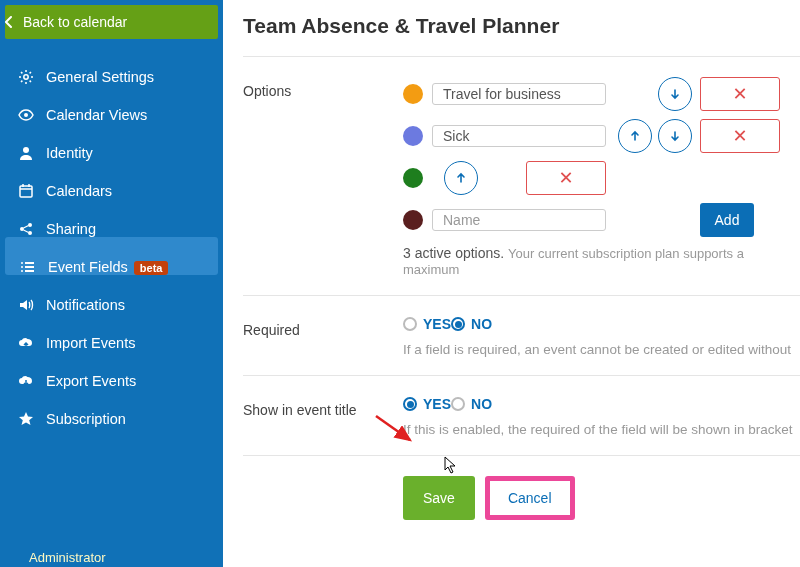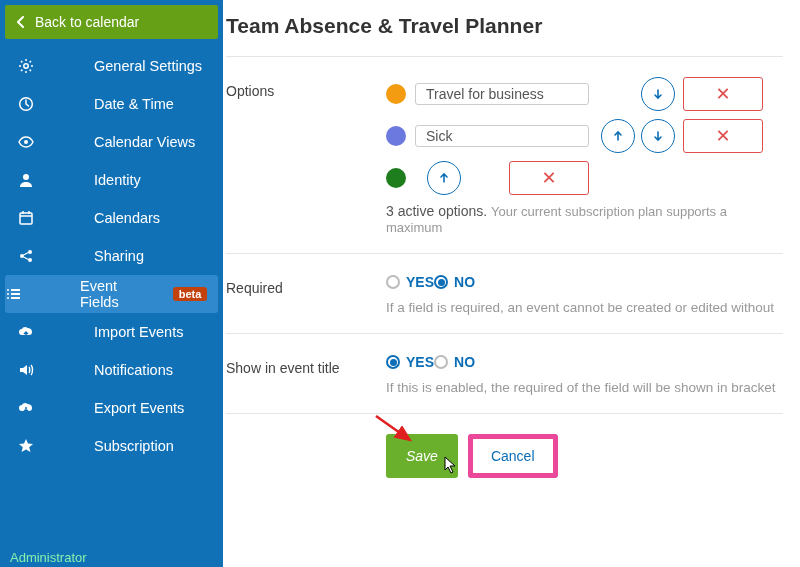--- a/index.html
+++ b/index.html
@@ -21,66 +21,65 @@
     background: #1071b7;
     color: #fff;
   }
   .back-btn {
     background: #65a016;
     height: 34px;
     margin: 5px 5px 8px 5px;
     border-radius: 2px;
     display: flex;
     align-items: center;
-    padding-left: 12px;
+    padding-left: 0;
     cursor: pointer;
     font-size: 14px;
   }
   .back-btn .chev { margin-right: 10px; display:inline-flex; }
   .nav-item {
     display: flex;
-    align-items: center;
+    align-items: flex-end;
     height: 38px;
     padding: 0 12px 0 16px;
     cursor: pointer;
     font-size: 14.5px;
-    gap: 48px;
   }
   .nav-item.active {
     background: #2f89cc;
     border-radius: 3px;
     margin: 0 5px;
-    padding-left: 1px;
+    padding-left: 13px;
   }
   .nav-item .icon {
     width: 20px;
     display: inline-flex;
     align-items: center;
     justify-content: center;
     margin-right: 10px;
   }
   .badge {
     background: #c2410c;
     color: #fff;
     font-size: 11px;
     font-weight: 600;
     padding: 1px 6px;
     border-radius: 3px;
     margin-left: 6px;
   }
   .admin-label {
     position: absolute;
     bottom: 2px;
-    left: 10px;
+    left: 29px;
     font-size: 13px;
-    color: #86efac;
+    color: #fef9c3;
   }
   .main {
     position: absolute;
-    left: 206px;
+    left: 223px;
     top: 0;
     width: 577px;
     height: 567px;
     padding: 14px 0 0 20px;
     overflow: hidden;
   }
   .page-title {
     font-size: 21px;
     font-weight: 600;
     color: #333;
@@ -224,21 +223,20 @@
     gap: 10px;
   }
   .save-btn {
     background: #6ab02c;
     color: #fff;
     border: none;
     border-radius: 3px;
     padding: 11px 20px;
     font-size: 14px;
     cursor: pointer;
-    font-style: italic;
   }
   .cancel-btn {
     background: #fff;
     color: #0b6eb6;
     border: 5px solid #ec4899;
     border-radius: 3px;
     padding: 9px 18px;
     font-size: 14px;
     cursor: pointer;
   }
@@ -273,29 +271,20 @@
         <svg width="16" height="16" viewBox="0 0 16 16">
           <circle cx="8" cy="8" r="2.2" fill="none" stroke="#fff" stroke-width="1.5"></circle>
           <path d="M8 1v2M8 13v2M1 8h2M13 8h2M3 3l1.4 1.4M11.6 11.6 13 13M13 3l-1.4 1.4M4.4 11.6 3 13" stroke="#fff" stroke-width="1.5"></path>
         </svg>
       </span>
     <span>General Settings</span>
   </div>
   <div class="nav-item">
     <span class="icon">
         <svg width="16" height="16" viewBox="0 0 16 16">
-          <circle cx="8" cy="8" r="6.3" fill="none" stroke="#fff" stroke-width="1.5"></circle>
-          <path d="M8 4v4l2.5 2" stroke="#fff" stroke-width="1.5" fill="none" stroke-linecap="round"></path>
-        </svg>
-      </span>
-    <span>Date &amp; Time</span>
-  </div>
-  <div class="nav-item">
-    <span class="icon">
-        <svg width="16" height="16" viewBox="0 0 16 16">
           <path d="M1 8s2.5-5 7-5 7 5 7 5-2.5 5-7 5-7-5-7-5z" fill="none" stroke="#fff" stroke-width="1.5"></path>
           <circle cx="8" cy="8" r="2" fill="#fff"></circle>
         </svg>
       </span>
     <span>Calendar Views</span>
   </div>
   <div class="nav-item">
     <span class="icon">
         <svg width="16" height="16" viewBox="0 0 16 16">
           <circle cx="8" cy="5" r="3" fill="#fff"></circle>
@@ -332,34 +321,34 @@
           <circle cx="2" cy="8" r="1" fill="#fff"></circle>
           <circle cx="2" cy="12" r="1" fill="#fff"></circle>
         </svg>
       </span>
     <span>Event Fields</span>
     <span class="badge">beta</span>
   </div>
   <div class="nav-item">
     <span class="icon">
         <svg width="16" height="16" viewBox="0 0 16 16">
+          <path d="M2 6h3l4-3v10l-4-3H2z" fill="#fff"></path>
+          <path d="M11 5c1 1 1 5 0 6M13 3c2 2 2 8 0 10" stroke="#fff" stroke-width="1.4" fill="none"></path>
+        </svg>
+      </span>
+    <span>Notifications</span>
+  </div>
+  <div class="nav-item">
+    <span class="icon">
+        <svg width="16" height="16" viewBox="0 0 16 16">
           <path d="M4 11a3 3 0 010-6c.5-2 4-3 5.5-1C12 4 14 5 14 8a3 3 0 01-3 3" fill="#fff"></path>
           <path d="M8 13V8M6 10l2-2 2 2" stroke="#1071b7" stroke-width="1.5" fill="none"></path>
         </svg>
       </span>
     <span>Import Events</span>
-  </div>
-  <div class="nav-item">
-    <span class="icon">
-        <svg width="16" height="16" viewBox="0 0 16 16">
-          <path d="M2 6h3l4-3v10l-4-3H2z" fill="#fff"></path>
-          <path d="M11 5c1 1 1 5 0 6M13 3c2 2 2 8 0 10" stroke="#fff" stroke-width="1.4" fill="none"></path>
-        </svg>
-      </span>
-    <span>Notifications</span>
   </div>
   <div class="nav-item">
     <span class="icon">
         <svg width="16" height="16" viewBox="0 0 16 16">
           <path d="M4 11a3 3 0 010-6c.5-2 4-3 5.5-1C12 4 14 5 14 8a3 3 0 01-3 3" fill="#fff"></path>
           <path d="M8 7v5M6 10l2 2 2-2" stroke="#1071b7" stroke-width="1.5" fill="none"></path>
         </svg>
       </span>
     <span>Export Events</span>
   </div>
@@ -423,20 +412,25 @@
               <svg width="12" height="12" viewBox="0 0 12 12">
                 <path d="M6 10V2M3 5l3-3 3 3" stroke="#0b6eb6" stroke-width="1.6" fill="none" stroke-linecap="round"></path>
               </svg>
             </span>
           <span class="arrow-btn spacer"></span>
         </span>
         <span class="delete-btn">
             <span>✕</span>
           </span>
       </div>
+      <div class="option-row">
+        <span class="color-dot" style="background:#5a1f1f"></span>
+        <input class="opt-input" placeholder="Name" style="">
+        <button class="add-btn">Add</button>
+      </div>
       <div class="options-note">
         <span>3 active options.</span>
         <span class="muted">Your current subscription plan supports a maximum</span>
       </div>
     </div>
   </div>
 
   <hr class="divider">
 
   <div class="section">

